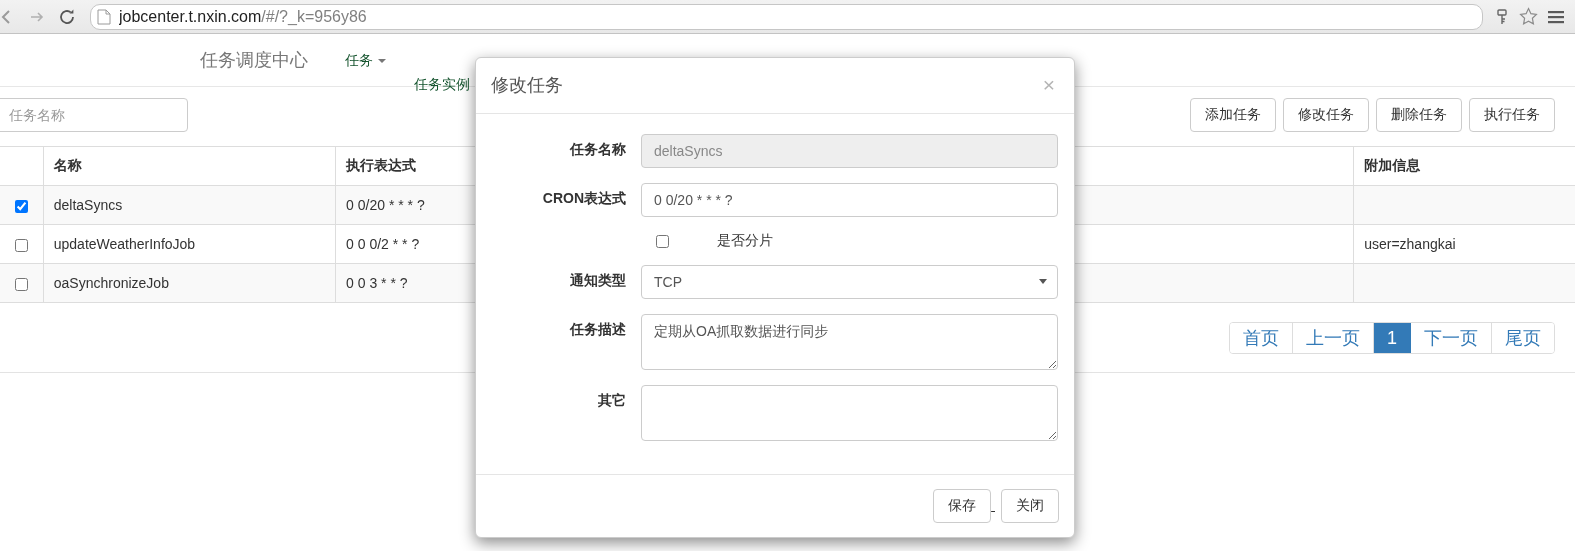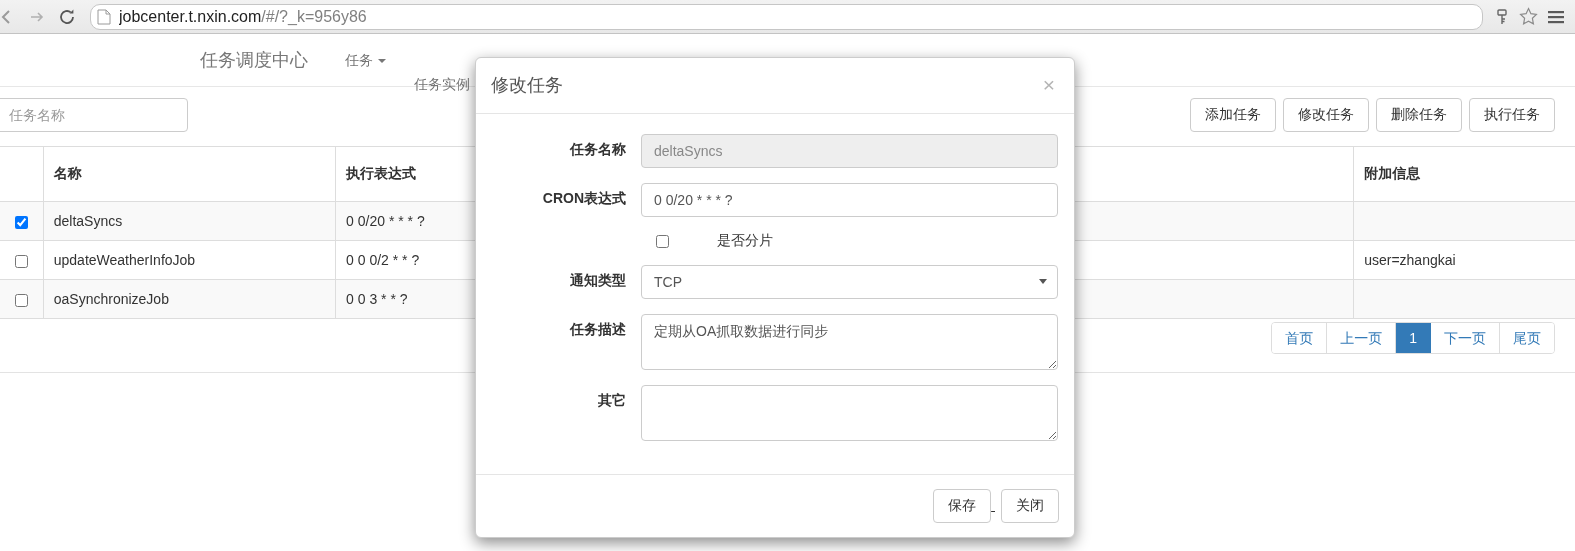--- a/index.html
+++ b/index.html
@@ -87,21 +87,21 @@
     position: absolute;
     left: 200px; top: 13px;
     font-size: 18px;
     color: #777777;
     font-family: "Liberation Serif", "DejaVu Serif", serif;
   }
   .nav-item {
     position: absolute;
     top: 17px;
     font-size: 14px;
-    color: #737373;
+    color: #14532d;
   }
   .nav-item-1 { left: 345px; }
   .nav-item-2 { left: 414px; margin-top: 24px; }
   .caret-down {
     display: inline-block;
     width: 0; height: 0;
     margin-left: 5px;
     vertical-align: middle;
     border-left: 4px solid transparent;
     border-right: 4px solid transparent;
@@ -160,21 +160,21 @@
   .task-table th, .task-table td {
     border-top: 1px solid #dddddd;
     border-bottom: 1px solid #dddddd;
     border-right: 1px solid #dddddd;
     padding: 8px 10px;
     text-align: left;
     vertical-align: middle;
     box-sizing: border-box;
   }
   .task-table th {
-    height: 55px;
+    height: 39px;
     font-weight: bold;
     color: #333;
     background: #ffffff;
   }
   .task-table td {
     height: 39px;
     color: #333;
   }
   .task-table tbody tr.odd td { background: #f9f9f9; }
   .task-table tbody tr.even td { background: #ffffff; }
@@ -198,21 +198,21 @@
     position: absolute;
     right: 20px; top: 322px;
     display: flex;
     border-radius: 4px;
     overflow: hidden;
     border: 1px solid #dddddd;
     background: #fff;
   }
   .page-link {
     padding: 7px 13px;
-    font-size: 14px;
+    font-size: 18px;
     color: #337ab7;
     background: #ffffff;
     border-right: 1px solid #dddddd;
     cursor: pointer;
     line-height: 16px;
     white-space: nowrap;
   }
   .page-link:last-child { border-right: none; }
   .page-link.active {
     background: #337ab7;

